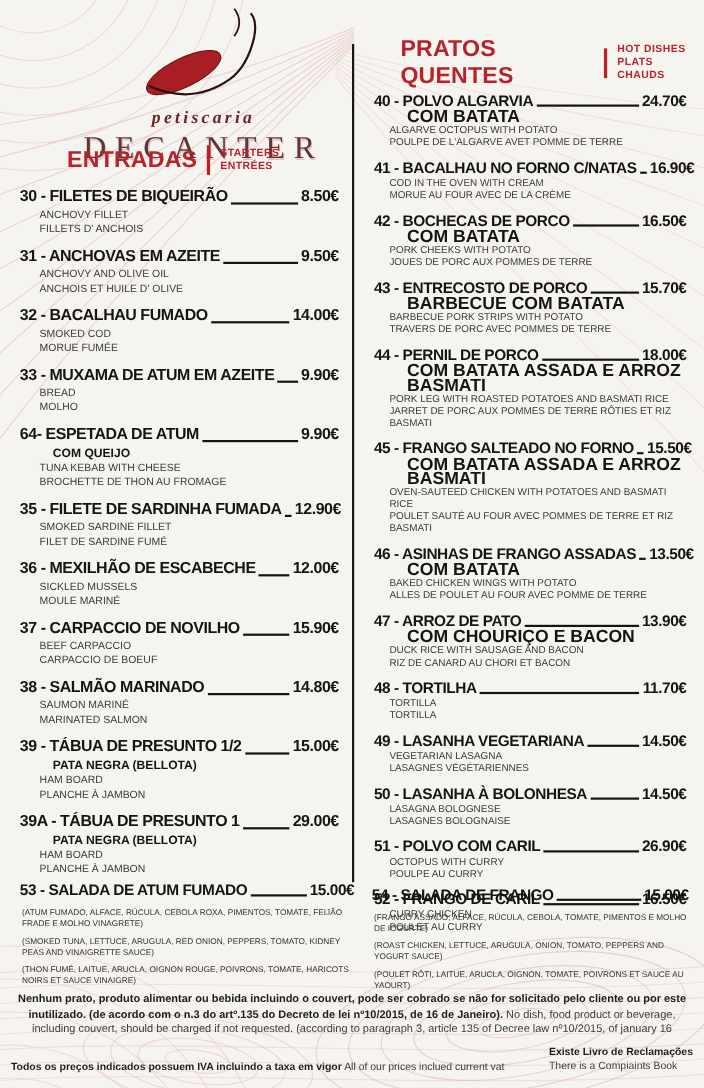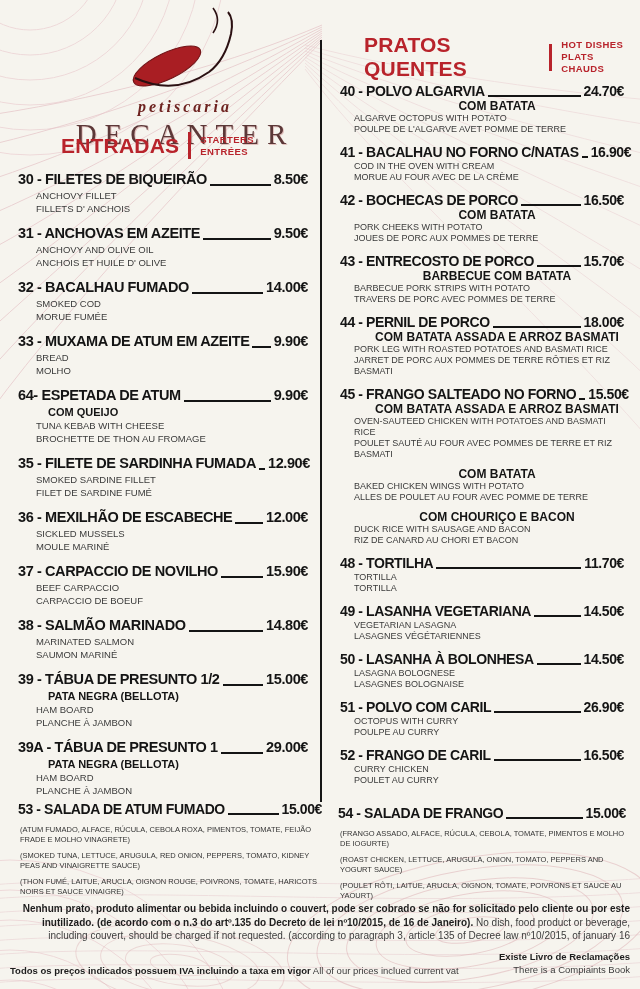--- a/index.html
+++ b/index.html
@@ -36,41 +36,41 @@
 
   .item{margin-bottom:9px;}
   .item-title{display:flex;align-items:flex-end;font-weight:bold;}
   .col-left .item-title{font-size:14.5px;line-height:19px;letter-spacing:-0.4px;}
   .col-right .item-title{font-size:14px;line-height:18px;letter-spacing:-0.4px;}
   .item-label{white-space:nowrap;}
   .leader{flex:1;min-width:6px;border-bottom:2px solid #141414;margin:0 3px 3px 3px;}
   .item-price{white-space:nowrap;}
   .item-sub{font-weight:bold;}
   .col-left .item-sub{font-size:11px;line-height:14px;margin-left:30px;}
-  .col-right .item-sub{font-size:12px;line-height:13px;margin-left:30px;text-align:center;}
+  .col-right .item-sub{font-size:16px;line-height:13px;margin-left:30px;}
   .item-desc{color:#3a3a3a;}
   .col-left .item-desc{font-size:9.5px;line-height:13px;margin-left:18px;}
   .col-right .item-desc{font-size:9px;line-height:11px;margin-left:14px;}
   .col-right .item{margin-bottom:8px;}
 
   
   .salad{position:absolute;z-index:1;}
   #bottom-item-0{top:800px;left:18px;width:304px;}
   #bottom-item-1{top:804px;left:338px;width:288px;}
   .salad .item-title{font-size:14px;line-height:18px;letter-spacing:-0.4px;}
   .salad .item-desc{font-size:7.5px;line-height:9.5px;margin:7px 0 0 2px;color:#333;}
 
   
   .footer{top:902px;left:10px;width:620px;}
-  .legal{margin:0;text-align:right;font-size:10px;line-height:13.5px;color:#3c3c3c;}
+  .legal{margin:0;text-align:center;font-size:10px;line-height:13.5px;color:#3c3c3c;}
   .legal b{color:#1d1d1d;}
   .footer-bottom{display:flex;justify-content:space-between;align-items:flex-end;margin-top:7px;}
   .vat-line{font-size:9.5px;color:#3c3c3c;}
   .vat-line b{color:#1d1d1d;}
-  .complaints{text-align:right;font-size:9.5px;line-height:13px;color:#3c3c3c;}
+  .complaints{font-size:9.5px;line-height:13px;color:#3c3c3c;}
   .complaints b{display:block;color:#1d1d1d;}
 </style>
 </head>
 <body>
 
 <div class="page">
 
   <svg class="bg-deco" width="640" height="989" viewBox="0 0 640 989" xmlns="http://www.w3.org/2000/svg">
     <g fill="none" stroke="#ecd2d4" stroke-width="1" opacity="0.8">
       <circle cx="30" cy="-40" r="70"></circle>
@@ -271,22 +271,22 @@
   </div>
 
   <div class="item">
     <div class="item-title">
       <span class="item-label">38 - SALMÃO MARINADO</span>
       <span class="leader"></span>
       <span class="item-price">14.80€</span>
     </div>
 
     <div class="item-descs">
+          <div class="item-desc">SAUMON MARINÉ</div>
           <div class="item-desc">MARINATED SALMON</div>
-          <div class="item-desc">SAUMON MARINÉ</div>
         </div>
   </div>
 
   <div class="item">
     <div class="item-title">
       <span class="item-label">39 - TÁBUA DE PRESUNTO 1/2</span>
       <span class="leader"></span>
       <span class="item-price">15.00€</span>
     </div>
     <div class="item-sub">PATA NEGRA (BELLOTA)</div>
@@ -382,28 +382,38 @@
       <span class="item-price">15.50€</span>
     </div>
     <div class="item-sub">COM BATATA ASSADA E ARROZ BASMATI</div>
     <div class="item-descs">
           <div class="item-desc">OVEN-SAUTEED CHICKEN WITH POTATOES AND BASMATI RICE</div>
           <div class="item-desc">POULET SAUTÉ AU FOUR AVEC POMMES DE TERRE ET RIZ BASMATI</div>
         </div>
   </div>
 
   <div class="item">
+    <div class="item-title">
+      <span class="item-label">46 - ASINHAS DE FRANGO ASSADAS</span>
+      <span class="leader"></span>
+      <span class="item-price">13.50€</span>
+    </div>
     <div class="item-sub">COM BATATA</div>
     <div class="item-descs">
           <div class="item-desc">BAKED CHICKEN WINGS WITH POTATO</div>
           <div class="item-desc">ALLES DE POULET AU FOUR AVEC POMME DE TERRE</div>
         </div>
   </div>
 
   <div class="item">
+    <div class="item-title">
+      <span class="item-label">47 - ARROZ DE PATO</span>
+      <span class="leader"></span>
+      <span class="item-price">13.90€</span>
+    </div>
     <div class="item-sub">COM CHOURIÇO E BACON</div>
     <div class="item-descs">
           <div class="item-desc">DUCK RICE WITH SAUSAGE AND BACON</div>
           <div class="item-desc">RIZ DE CANARD AU CHORI ET BACON</div>
         </div>
   </div>
 
   <div class="item">
     <div class="item-title">
       <span class="item-label">48 - TORTILHA</span>

